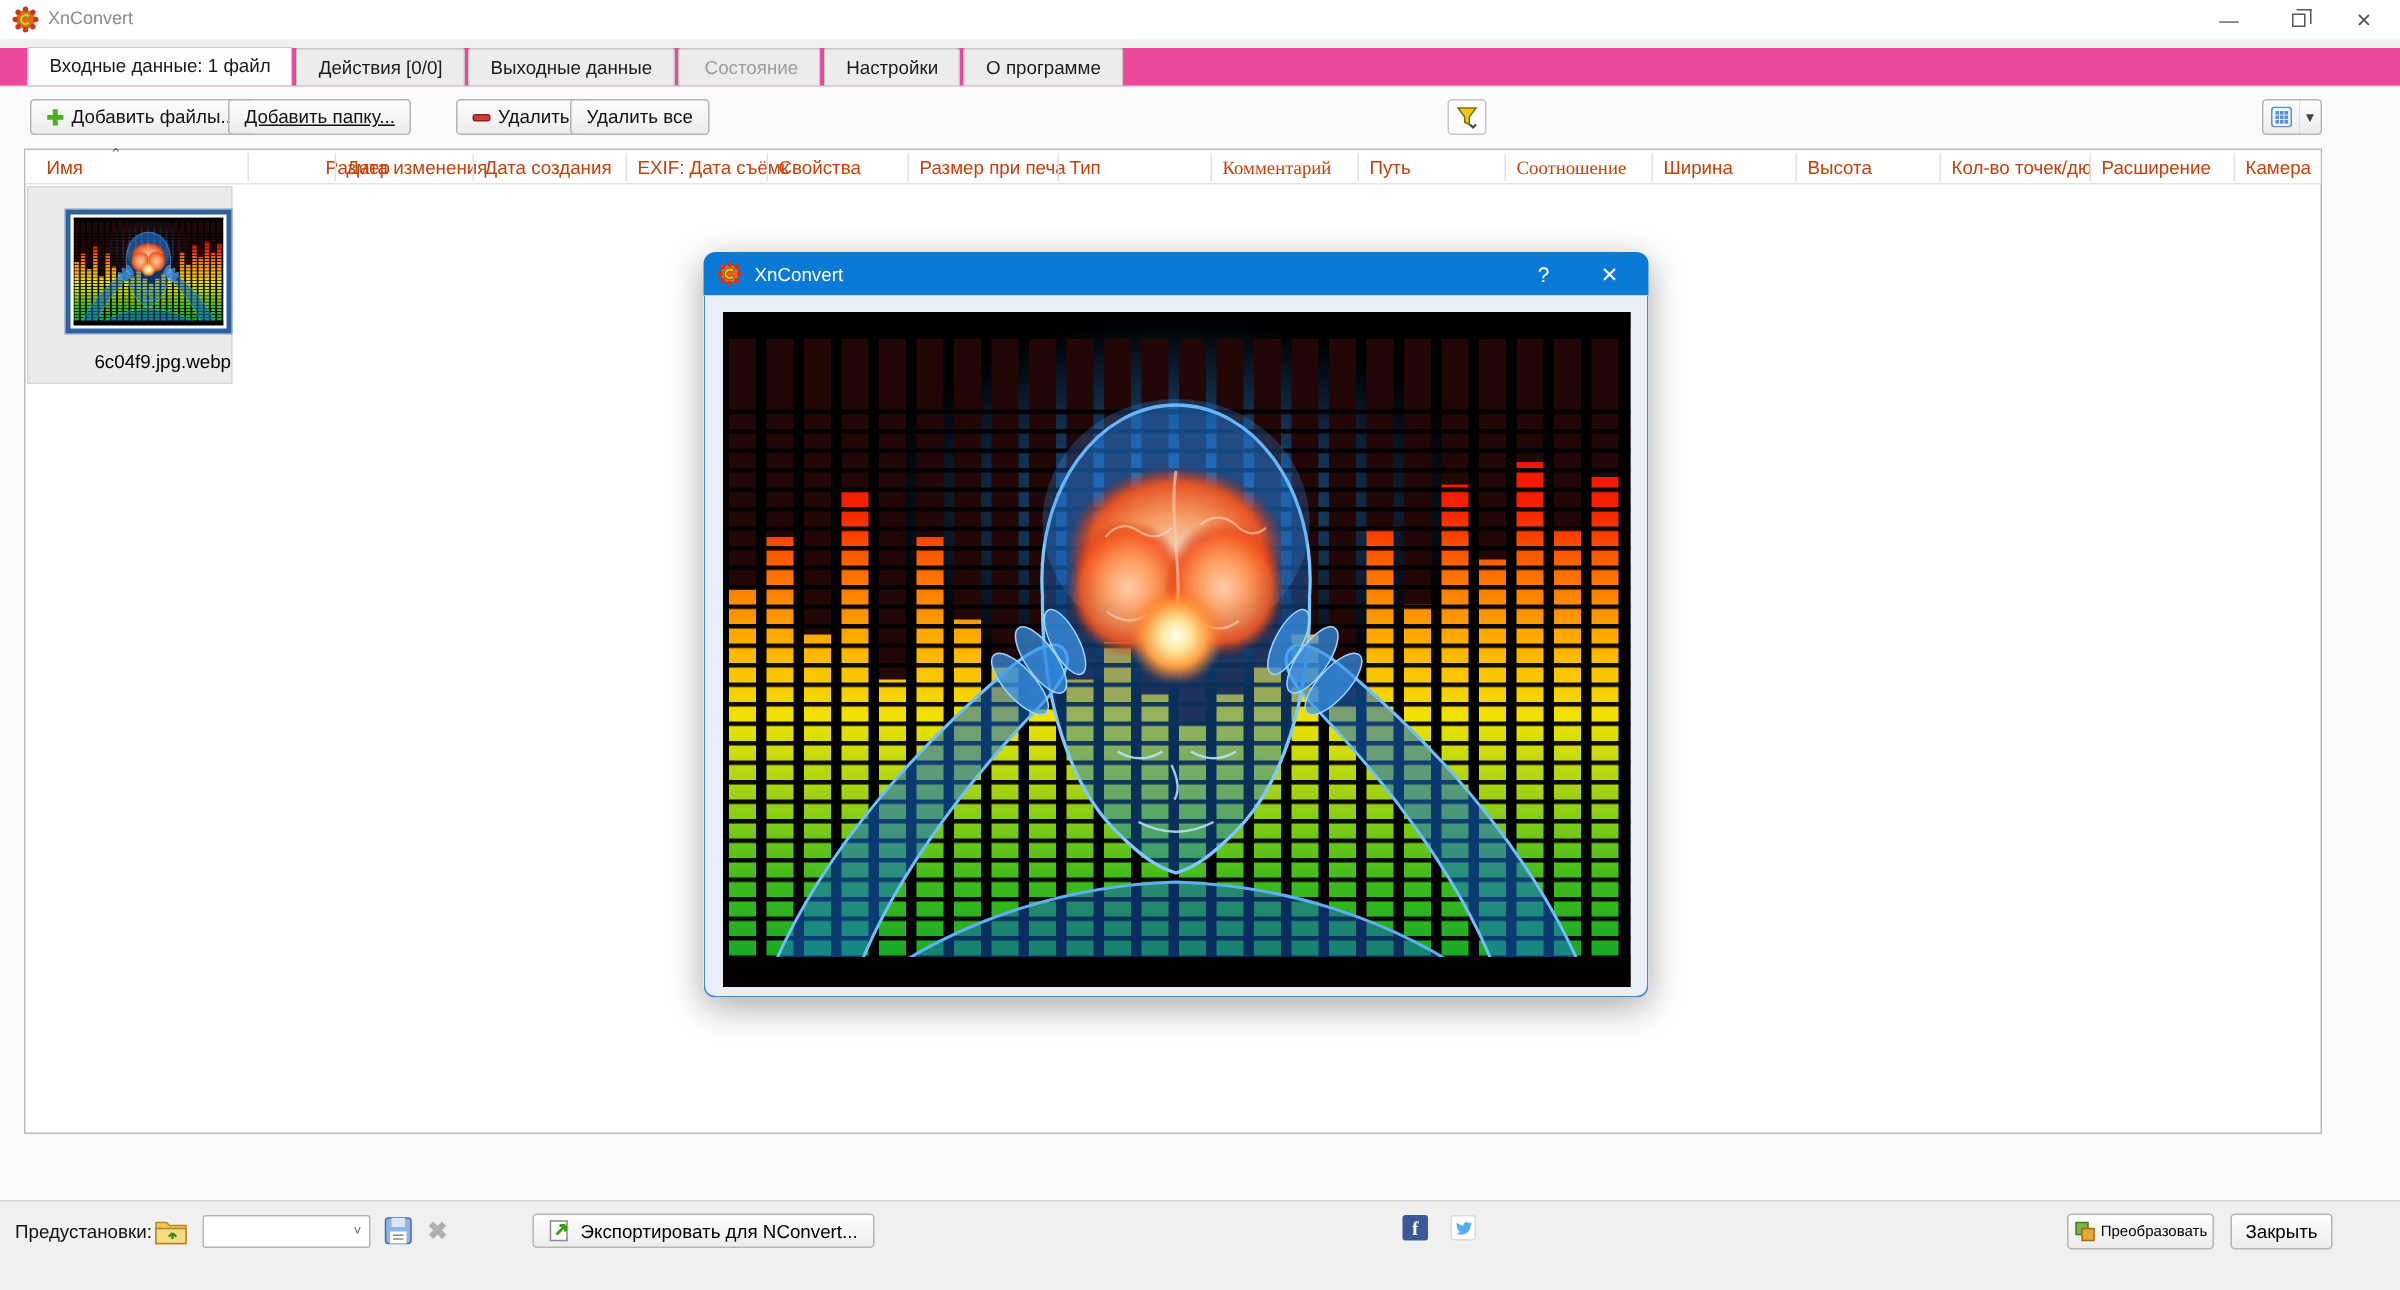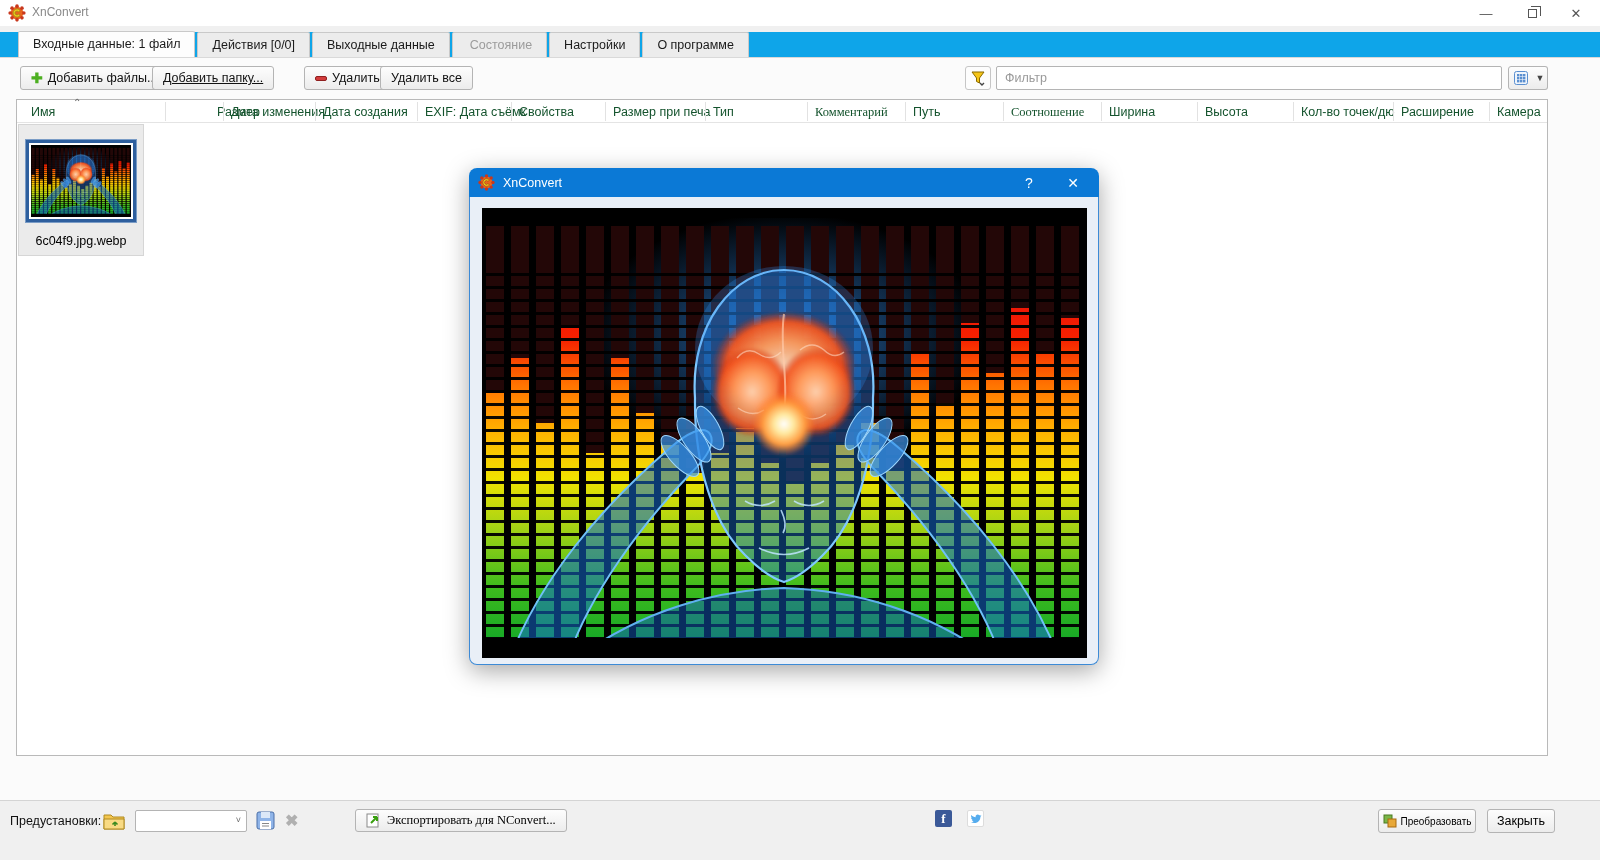--- a/index.html
+++ b/index.html
@@ -8,61 +8,61 @@
   
   #titlebar { position:absolute; left:0; top:0; width:1600px; height:26px; background:#ffffff; }
   #app-icon { position:absolute; left:8px; top:4px; width:18px; height:18px; }
   #app-title { position:absolute; left:32px; top:5px; font-size:12px; color:#8a8a8a; }
   .winctl { position:absolute; top:0; width:44px; height:26px; display:flex; align-items:center; justify-content:center; color:#555; font-size:13px; cursor:default; }
   #btn-min { right:92px; } #btn-max { right:46px; } #btn-close { right:2px; }
   .restore-glyph { width:9px; height:9px; border:1px solid #555; position:relative; background:#fff; }
   .restore-glyph:before { content:""; position:absolute; left:2px; top:-4px; width:9px; height:9px; border:1px solid #555; border-bottom:none; border-left:none; }
 
   
-  #tabstrip { position:absolute; left:0; top:32px; width:1600px; height:26px; background:#0ea5e9; border-bottom:1px solid #d9d9d9; padding-left:18px; display:flex; align-items:flex-end; }
+  #tabstrip { position:absolute; left:0; top:32px; width:1600px; height:26px; background:#ec4899; border-bottom:1px solid #d9d9d9; padding-left:18px; display:flex; align-items:flex-end; }
   .tab { height:25px; padding:5px 14px 4px 14px; font-size:12.5px; color:#1a1a1a; background:#ececec; border:1px solid #c9c9c9; border-bottom:none; margin-right:2px; border-radius:2px 2px 0 0; cursor:default; white-space:nowrap; }
   .tab.active { background:#fdfdfd; height:26px; font-weight:400; position:relative; z-index:2; }
   .tab.disabled { color:#9b9b9b;padding-left:17px; }
 
   
   #content { position:absolute; left:0; top:58px; width:1600px; height:742px; background:#fbfbfb; }
 
   
   .tbtn { position:absolute; top:8px; height:24px; background:linear-gradient(#fdfdfd,#ececec); border:1px solid #b4b4b4; border-radius:3px; font-size:12.5px; color:#111; display:flex; align-items:center; gap:5px; padding:0 10px; cursor:default; }
   .plus-ico { color:#4caf20; font-weight:bold; font-size:14px; line-height:1; }
   .minus-ico { display:inline-block; width:12px; height:5px; background:#d23b3b; border:1px solid #8e1f1f; border-radius:2px; }
   #filter-funnel { position:absolute; left:965px; top:8px; width:26px; height:24px; background:#fdfdfd; border:1px solid #c6c6c6; border-radius:3px; display:flex; align-items:center; justify-content:center; cursor:default; }
   #filter-input { position:absolute; left:996px; top:8px; width:506px; height:24px; border:1px solid #b4b4b4; border-radius:2px; font-size:12.5px; padding:0 8px; color:#222; background:#fff; }
   #filter-input::placeholder { color:#9a9a9a; }
   #view-btn { position:absolute; left:1508px; top:8px; width:26px; height:24px; background:linear-gradient(#fdfdfd,#ececec); border:1px solid #b4b4b4; border-radius:3px 0 0 3px; display:flex; align-items:center; justify-content:center; cursor:default; }
   #view-arrow { position:absolute; left:1533px; top:8px; width:15px; height:24px; background:linear-gradient(#fdfdfd,#ececec); border:1px solid #b4b4b4; border-left:none; border-radius:0 3px 3px 0; display:flex; align-items:center; justify-content:center; font-size:9px; color:#444; cursor:default; }
 
   
   #filelist { position:absolute; left:16px; top:41px; width:1532px; height:657px; background:#ffffff; border:1px solid #b9b9b9; }
   #colheader { position:absolute; left:0; top:0; width:100%; height:23px; background:#ffffff; border-bottom:1px solid #e4e4e4; }
-  .colname { position:absolute; top:5px; font-size:12.5px; color:#14532d; white-space:nowrap; }
+  .colname { position:absolute; top:5px; font-size:12.5px; color:#c2410c; white-space:nowrap; }
   .colsep { position:absolute; top:2px; width:1px; height:19px; background:#e2e2e2; }
   #sort-caret { position:absolute; left:56px; top:-3px; font-size:10px; color:#666; }
-  #file-cell { position:absolute; left:1px; top:24px; width:126px; height:132px; background:#ebebeb; border:1px solid #d6d6d6; display:flex; flex-direction:column; align-items:center; cursor:default; }
+  #file-cell { position:absolute; left:1px; top:24px; width:137px; height:132px; background:#ebebeb; border:1px solid #d6d6d6; display:flex; flex-direction:column; align-items:flex-end; cursor:default; }
   #thumb-frame { margin-top:15px; border:3px solid #2e5f9e; outline:1px solid #7a9cc6; background:#fff; padding:2px; line-height:0; }
   #file-name { margin-top:12px; font-size:12.5px; color:#000; }
 
   
   #watch-check { position:absolute; left:22px; top:766px; width:15px; height:15px; background:#e9e9e9; border:1px solid #a9a9a9; cursor:default; }
   #watch-btn { position:absolute; left:45px; top:762px; height:22px; background:linear-gradient(#fdfdfd,#ececec); border:1px solid #b4b4b4; border-radius:3px; font-size:12.5px; padding:0 10px; display:flex; align-items:center; cursor:default; }
 
   
   #bottombar { position:absolute; left:0; top:800px; width:1600px; height:60px; background:#f0f0f0; border-top:1px solid #d4d4d4; }
   #presets-label { position:absolute; left:10px; top:13px; font-size:12.5px; color:#111; }
   #preset-folder { position:absolute; left:103px; top:10px; width:22px; height:20px; cursor:default; }
   #preset-combo { position:absolute; left:135px; top:9px; width:112px; height:22px; background:#fff; border:1px solid #b4b4b4; border-radius:2px; cursor:default; }
   #preset-combo .arrow { position:absolute; right:5px; top:4px; font-size:9px; color:#666; }
   #preset-save { position:absolute; left:256px; top:10px; cursor:default; }
   #preset-del { position:absolute; left:285px; top:10px; color:#b0b0b0; font-size:16px; font-weight:bold; cursor:default; }
-  #export-btn { position:absolute; left:355px; top:8px; height:23px; background:linear-gradient(#fdfdfd,#ececec); border:1px solid #b4b4b4; border-radius:3px; font-size:12.5px; display:flex; align-items:center; gap:6px; padding:0 10px; cursor:default;font-family:Liberation Serif, serif; }
+  #export-btn { position:absolute; left:355px; top:8px; height:23px; background:linear-gradient(#fdfdfd,#ececec); border:1px solid #b4b4b4; border-radius:3px; font-size:12.5px; display:flex; align-items:center; gap:6px; padding:0 10px; cursor:default; }
   #fb-icon { position:absolute; left:935px; top:9px; width:17px; height:17px; background:#3b5998; border-radius:2px; color:#fff; font-size:13px; font-weight:bold; text-align:center; line-height:17px; font-family:"Liberation Serif",serif; cursor:default; }
   #tw-icon { position:absolute; left:967px; top:9px; width:17px; height:17px; background:#fff; border:1px solid #dcdcdc; border-radius:2px; display:flex; align-items:center; justify-content:center; cursor:default; }
   #convert-btn { position:absolute; left:1378px; top:8px; width:98px; height:24px; background:linear-gradient(#fdfdfd,#ececec); border:1px solid #b4b4b4; border-radius:3px; font-size:10px; display:flex; align-items:center; justify-content:center; gap:4px; cursor:default; }
   #close-btn { position:absolute; left:1487px; top:8px; width:68px; height:24px; background:linear-gradient(#fdfdfd,#ececec); border:1px solid #b4b4b4; border-radius:3px; font-size:12.5px; display:flex; align-items:center; justify-content:center; cursor:default; }
 
   
   #dialog { position:absolute; left:469px; top:168px; width:630px; height:497px; border-radius:9px; box-shadow:0 6px 24px rgba(0,0,0,.35); z-index:10; }
   #dlg-titlebar { position:absolute; left:0; top:0; width:100%; height:29px; background:#0b79d6; border-radius:8px 8px 0 0; display:flex; align-items:center; }
   #dlg-icon { margin-left:9px; width:17px; height:17px; }
   #dlg-title { margin-left:8px; color:#ffffff; font-size:12.5px; }
@@ -121,21 +121,20 @@
   <div class="tbtn" style="left:380px;">
     <span>Удалить все</span>
   </div>
 
   <div id="filter-funnel">
     <svg width="16" height="16" viewBox="0 0 16 16">
       <path d="M2 2 L14 2 L9.5 8 L9.5 13 L6.5 11.5 L6.5 8 Z" fill="#f5c518" stroke="#8a6a00" stroke-width="1"></path>
       <path d="M10 13 l2 2 l2 -2" fill="none" stroke="#444" stroke-width="1.4"></path>
     </svg>
   </div>
-  <input id="filter-input" type="text" placeholder="Фильтр" style="">
   <div id="view-btn">
     <svg width="14" height="14" viewBox="0 0 14 14">
       <rect x="0.5" y="0.5" width="13" height="13" rx="2" fill="#eef4fb" stroke="#5a8fd0"></rect>
       <g fill="#5a8fd0">
         <rect x="3" y="3" width="2.4" height="2.4"></rect>
           <rect x="6" y="3" width="2.4" height="2.4"></rect>
           <rect x="9" y="3" width="2.4" height="2.4"></rect>
         <rect x="3" y="6" width="2.4" height="2.4"></rect>
           <rect x="6" y="6" width="2.4" height="2.4"></rect>
           <rect x="9" y="6" width="2.4" height="2.4"></rect>

